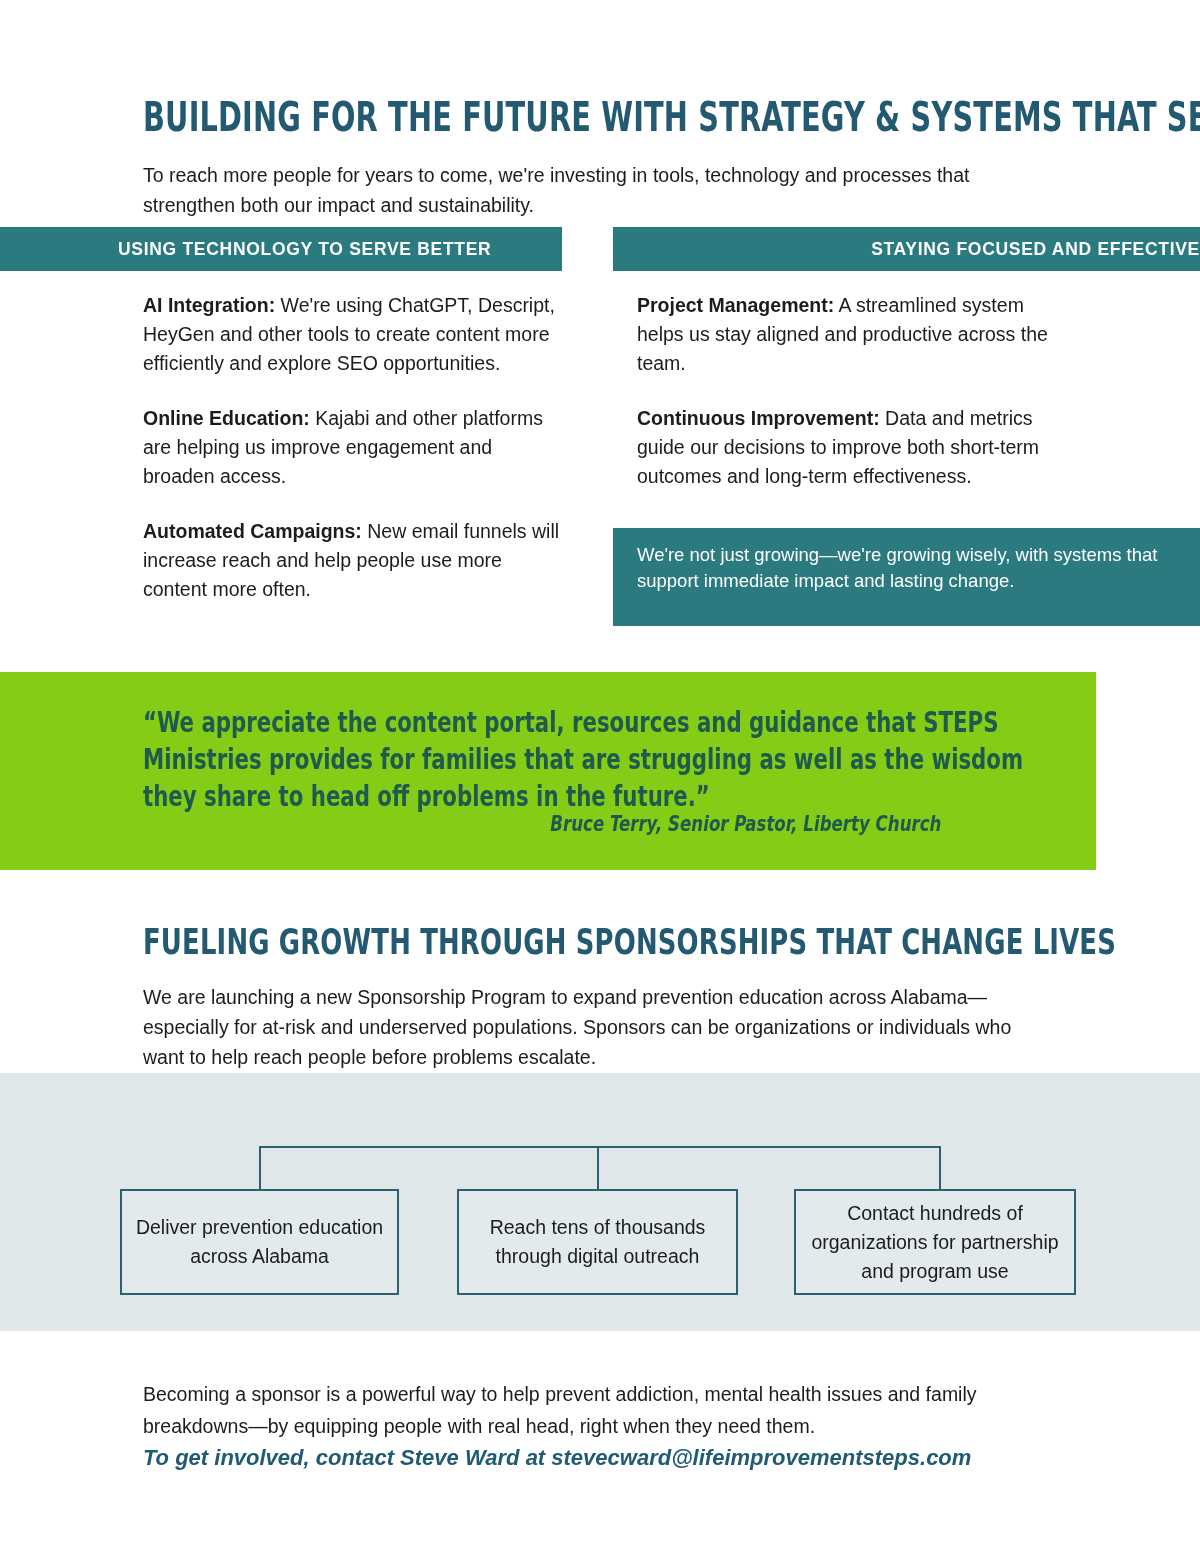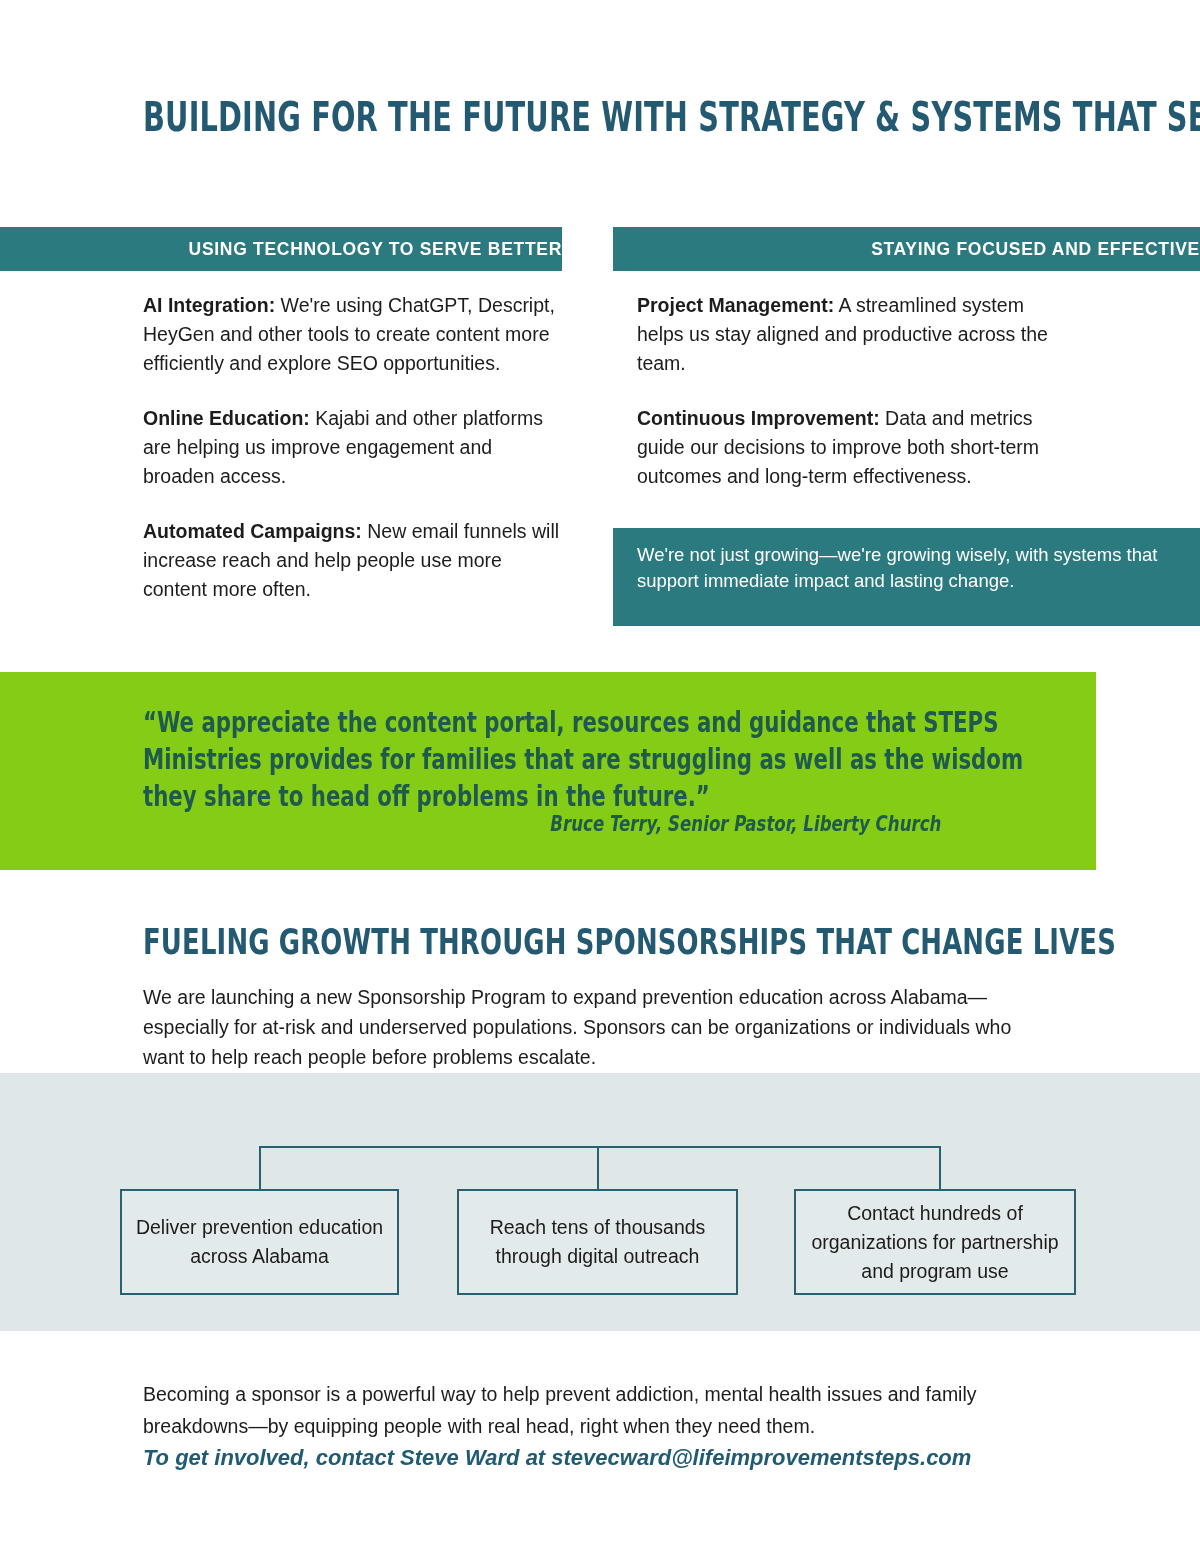--- a/index.html
+++ b/index.html
@@ -63,23 +63,22 @@
     align-items: center;
     font-size: 17.5px;
     font-weight: 700;
     letter-spacing: 0.7px;
     text-transform: uppercase;
   }
   #col-header-left {
     left: 0;
     top: 227px;
     width: 562px;
-    padding-left: 60px;
+    padding-left: 118px;
     box-sizing: border-box;
-    justify-content: flex-end;
   }
   #col-header-right {
     left: 613px;
     top: 227px;
     width: 587px;
     padding-left: 24px;
     box-sizing: border-box;
     justify-content: flex-end;
   }
 
@@ -246,20 +245,21 @@
     white-space: nowrap;
   }
 </style>
 </head>
 <body>
 
 <div class="page">
 
   <h1 class="display-head" id="section1-title">BUILDING FOR THE FUTURE WITH STRATEGY &amp; SYSTEMS THAT SERVE</h1>
 
+  <p id="intro-paragraph">To reach more people for years to come, we're investing in tools, technology and processes that strengthen both our impact and sustainability.</p>
 
   <div class="col-header" id="col-header-left">
     <span>USING TECHNOLOGY TO SERVE BETTER</span>
   </div>
 
   <div class="col-header" id="col-header-right">
     <span>STAYING FOCUSED AND EFFECTIVE</span>
   </div>
 
   <div class="col-body" id="col-body-left">

